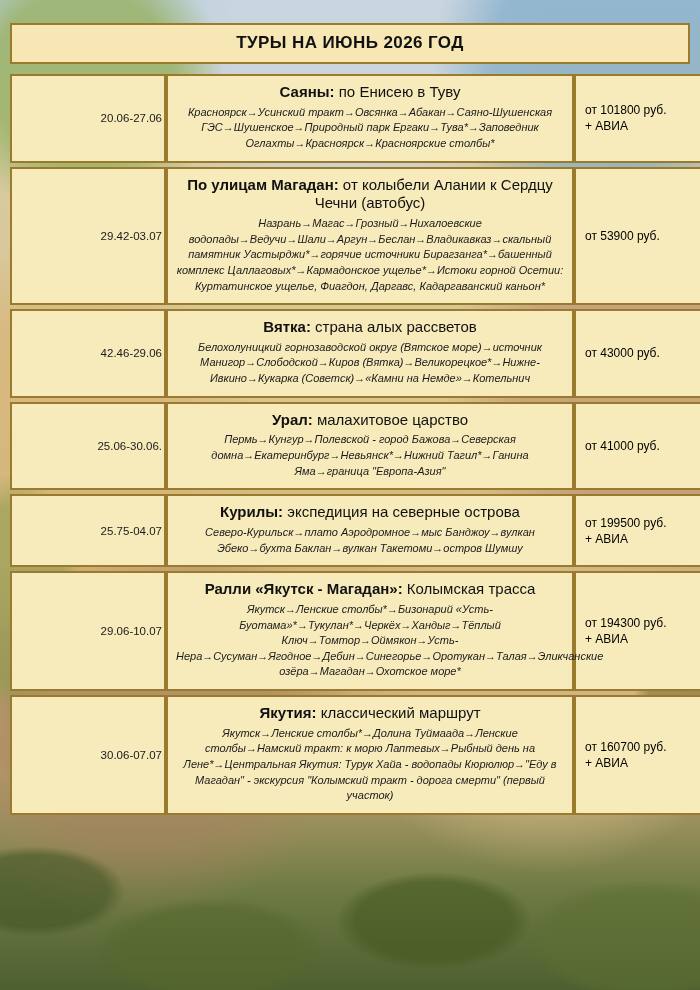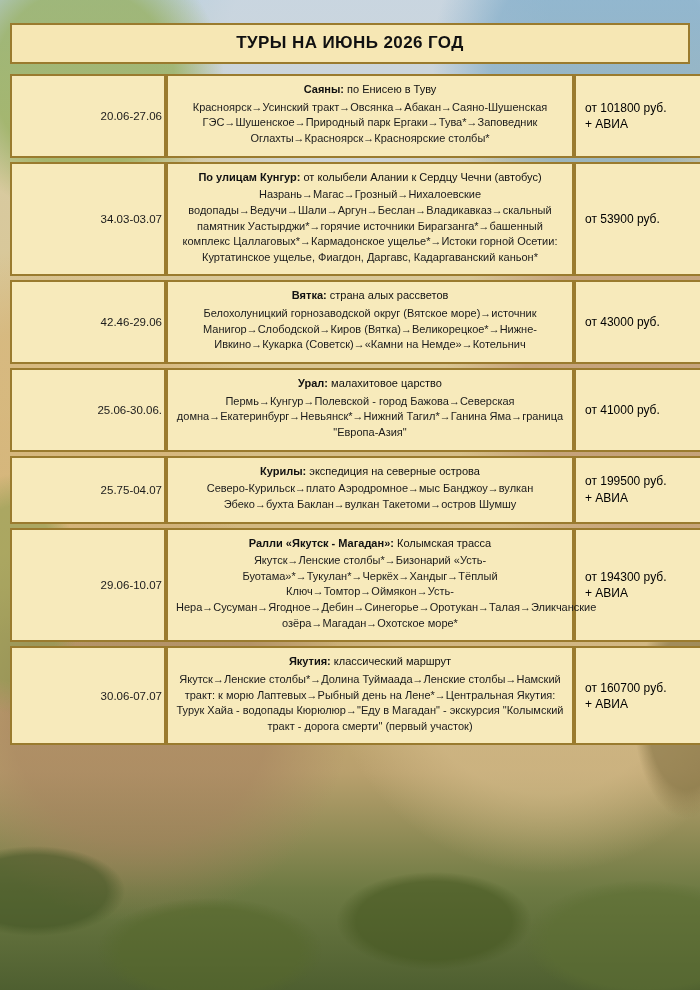--- a/index.html
+++ b/index.html
@@ -95,32 +95,33 @@
   td.price {
     width: 132px;
     text-align: left;
     font-size: 12px;
     padding: 4px 6px 4px 9px;
     line-height: 1.35;
   }
   .price b { font-weight: normal; }
 
   .tour-name {
-    font-size: 11px;
+    font-size: 15px;
     margin-bottom: 3px;
     line-height: 1.25;
     color: #111;
   }
   .tour-name .strong { font-weight: bold; }
   .tour-name .light { font-weight: normal; }
 
   .route {
     font-size: 11px;
     line-height: 1.42;
     color: #1b1b1b;
+    font-style: italic;
   }
 </style>
 </head>
 <body>
 
 <div class="bg"></div>
 <div class="bg-blobs"></div>
 
 <div class="sheet">
 
@@ -136,23 +137,23 @@
           <div class="tour-name"><span class="strong">Саяны:</span><span class="light"> по Енисею в Туву</span></div>
           <div class="route">Красноярск→Усинский тракт→Овсянка→Абакан→Саяно-Шушенская ГЭС→Шушенское→Природный парк Ергаки→Тува*→Заповедник Оглахты→Красноярск→Красноярские столбы*</div>
         </td>
         <td class="price">
           <b>от 101800 руб.</b>
           <div>+ АВИА</div>
         </td>
       </tr>
 
       <tr>
-        <td class="dates">34.03-03.07</td>
-        <td class="descr">
-          <div class="tour-name"><span class="strong">По улицам Кунгур:</span><span class="light"> от колыбели Алании к Сердцу Чечни (автобус)</span></div>
+        <td class="dates">29.42-03.07</td>
+        <td class="descr">
+          <div class="tour-name"><span class="strong">По улицам Магадан:</span><span class="light"> от колыбели Алании к Сердцу Чечни (автобус)</span></div>
           <div class="route">Назрань→Магас→Грозный→Нихалоевские водопады→Ведучи→Шали→Аргун→Беслан→Владикавказ→скальный памятник Уастырджи*→горячие источники Бирагзанга*→башенный комплекс Цаллаговых*→Кармадонское ущелье*→Истоки горной Осетии: Куртатинское ущелье, Фиагдон, Даргавс, Кадаргаванский каньон*</div>
         </td>
         <td class="price">
           <b>от 53900 руб.</b>
           <div></div>
         </td>
       </tr>
 
       <tr>
         <td class="dates">42.46-29.06</td>

